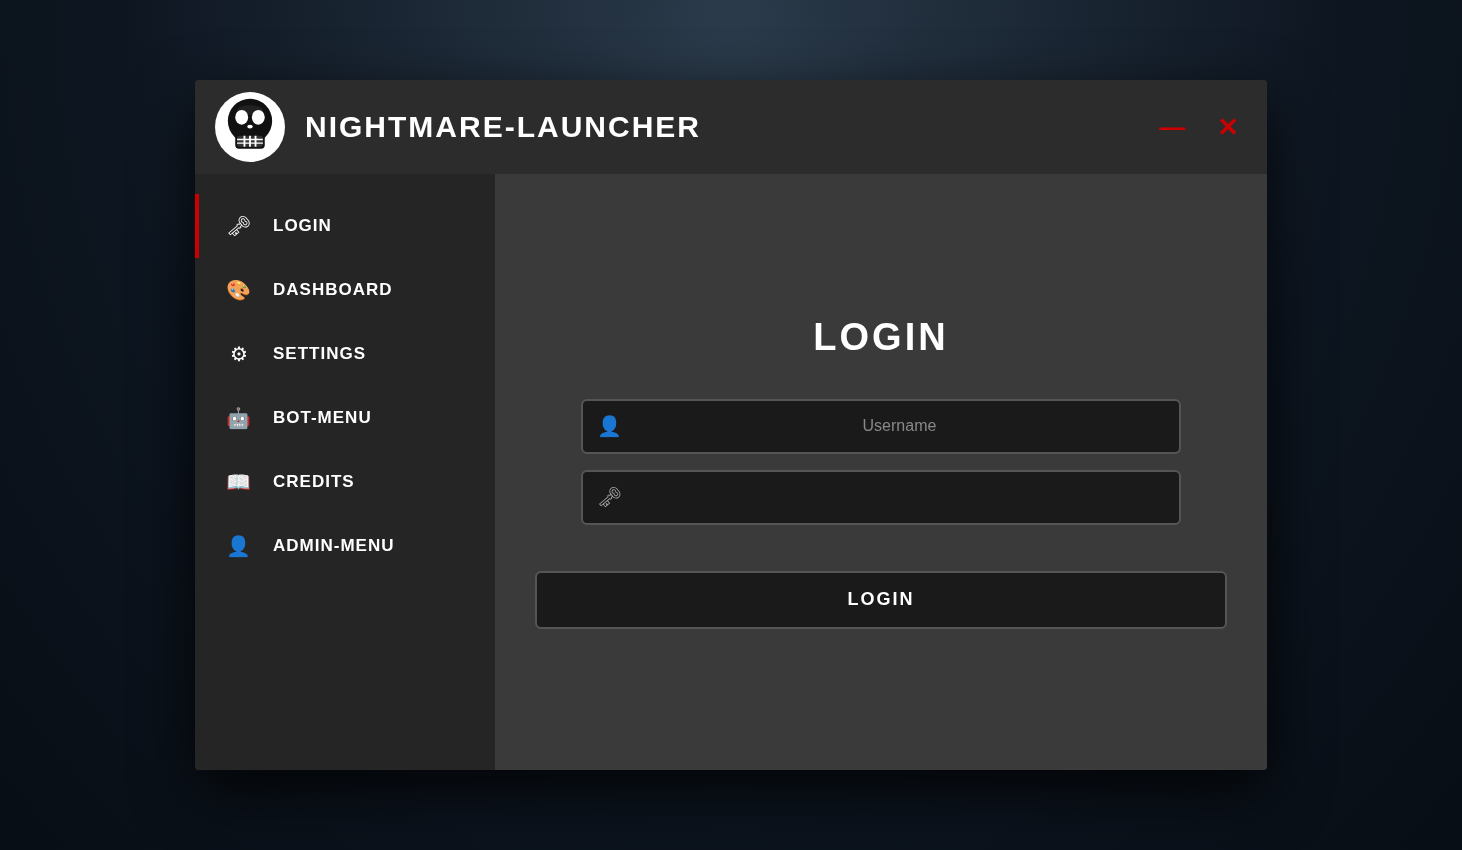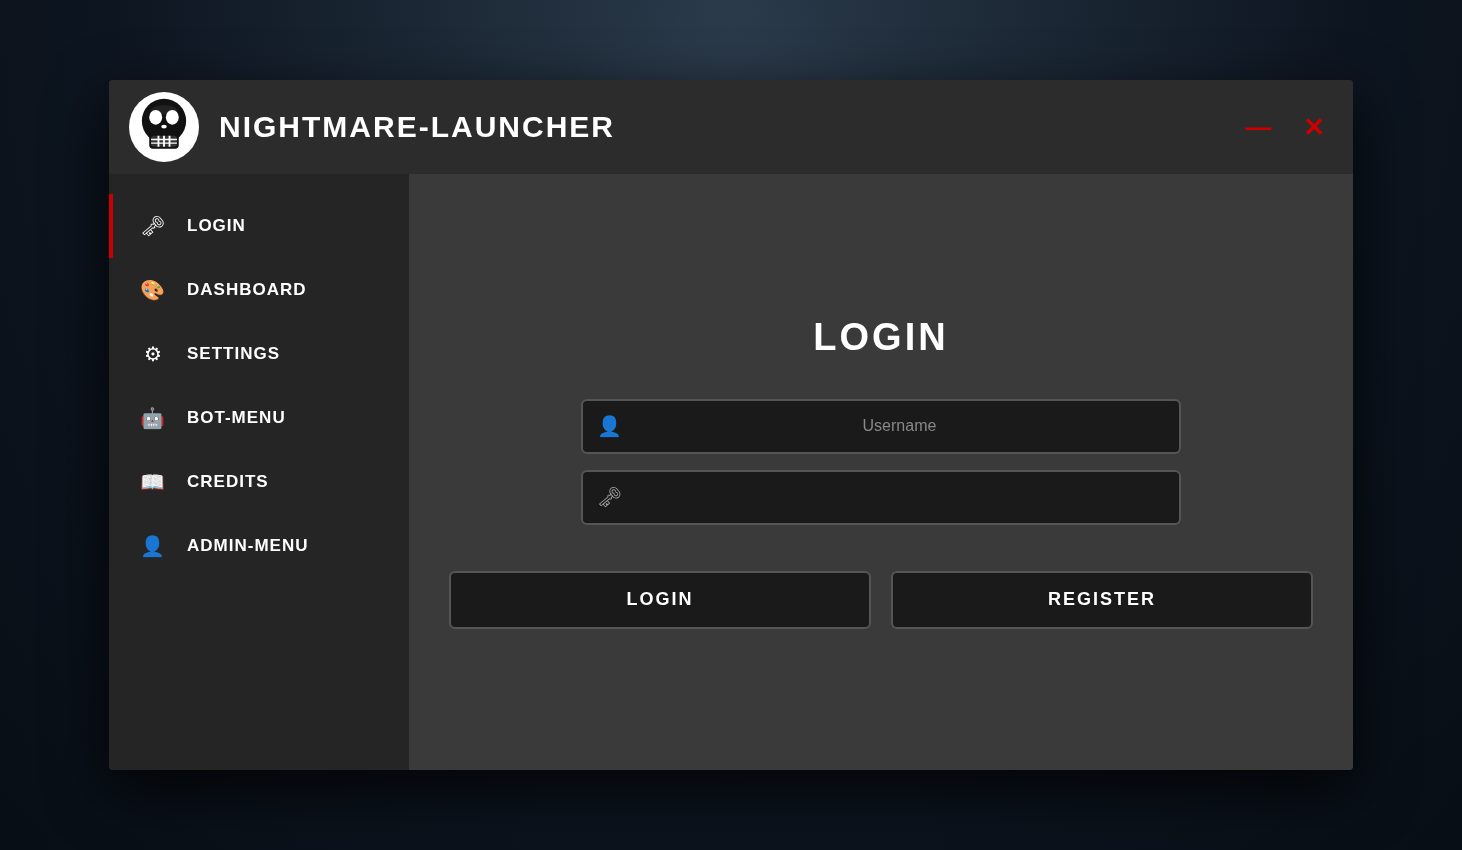--- a/index.html
+++ b/index.html
@@ -30,21 +30,21 @@
       top: 0; left: 0; right: 0; bottom: 0;
       background: 
         radial-gradient(ellipse 300px 400px at 50% 30%, rgba(80,100,120,0.15) 0%, transparent 70%);
       z-index: 1;
     }
 
     
     .window {
       position: relative;
       z-index: 10;
-      width: 1244px;
+      width: 1072px;
       height: 690px;
       background: #2c2c2c;
       border-radius: 4px;
       display: flex;
       flex-direction: column;
       overflow: hidden;
       box-shadow: 0 20px 60px rgba(0,0,0,0.8);
     }
 
     
@@ -350,18 +350,17 @@
       </div>
 
       <div class="form-group">
         <div class="input-wrapper">
           <span class="input-icon">🗝</span>
         </div>
       </div>
 
       <div class="buttons-row">
         <button class="action-btn">LOGIN</button>
-        <button class="action-btn">REGISTER</button>
       </div>
 
     </div>
   </div>
 </div>
 
 </body></html>

